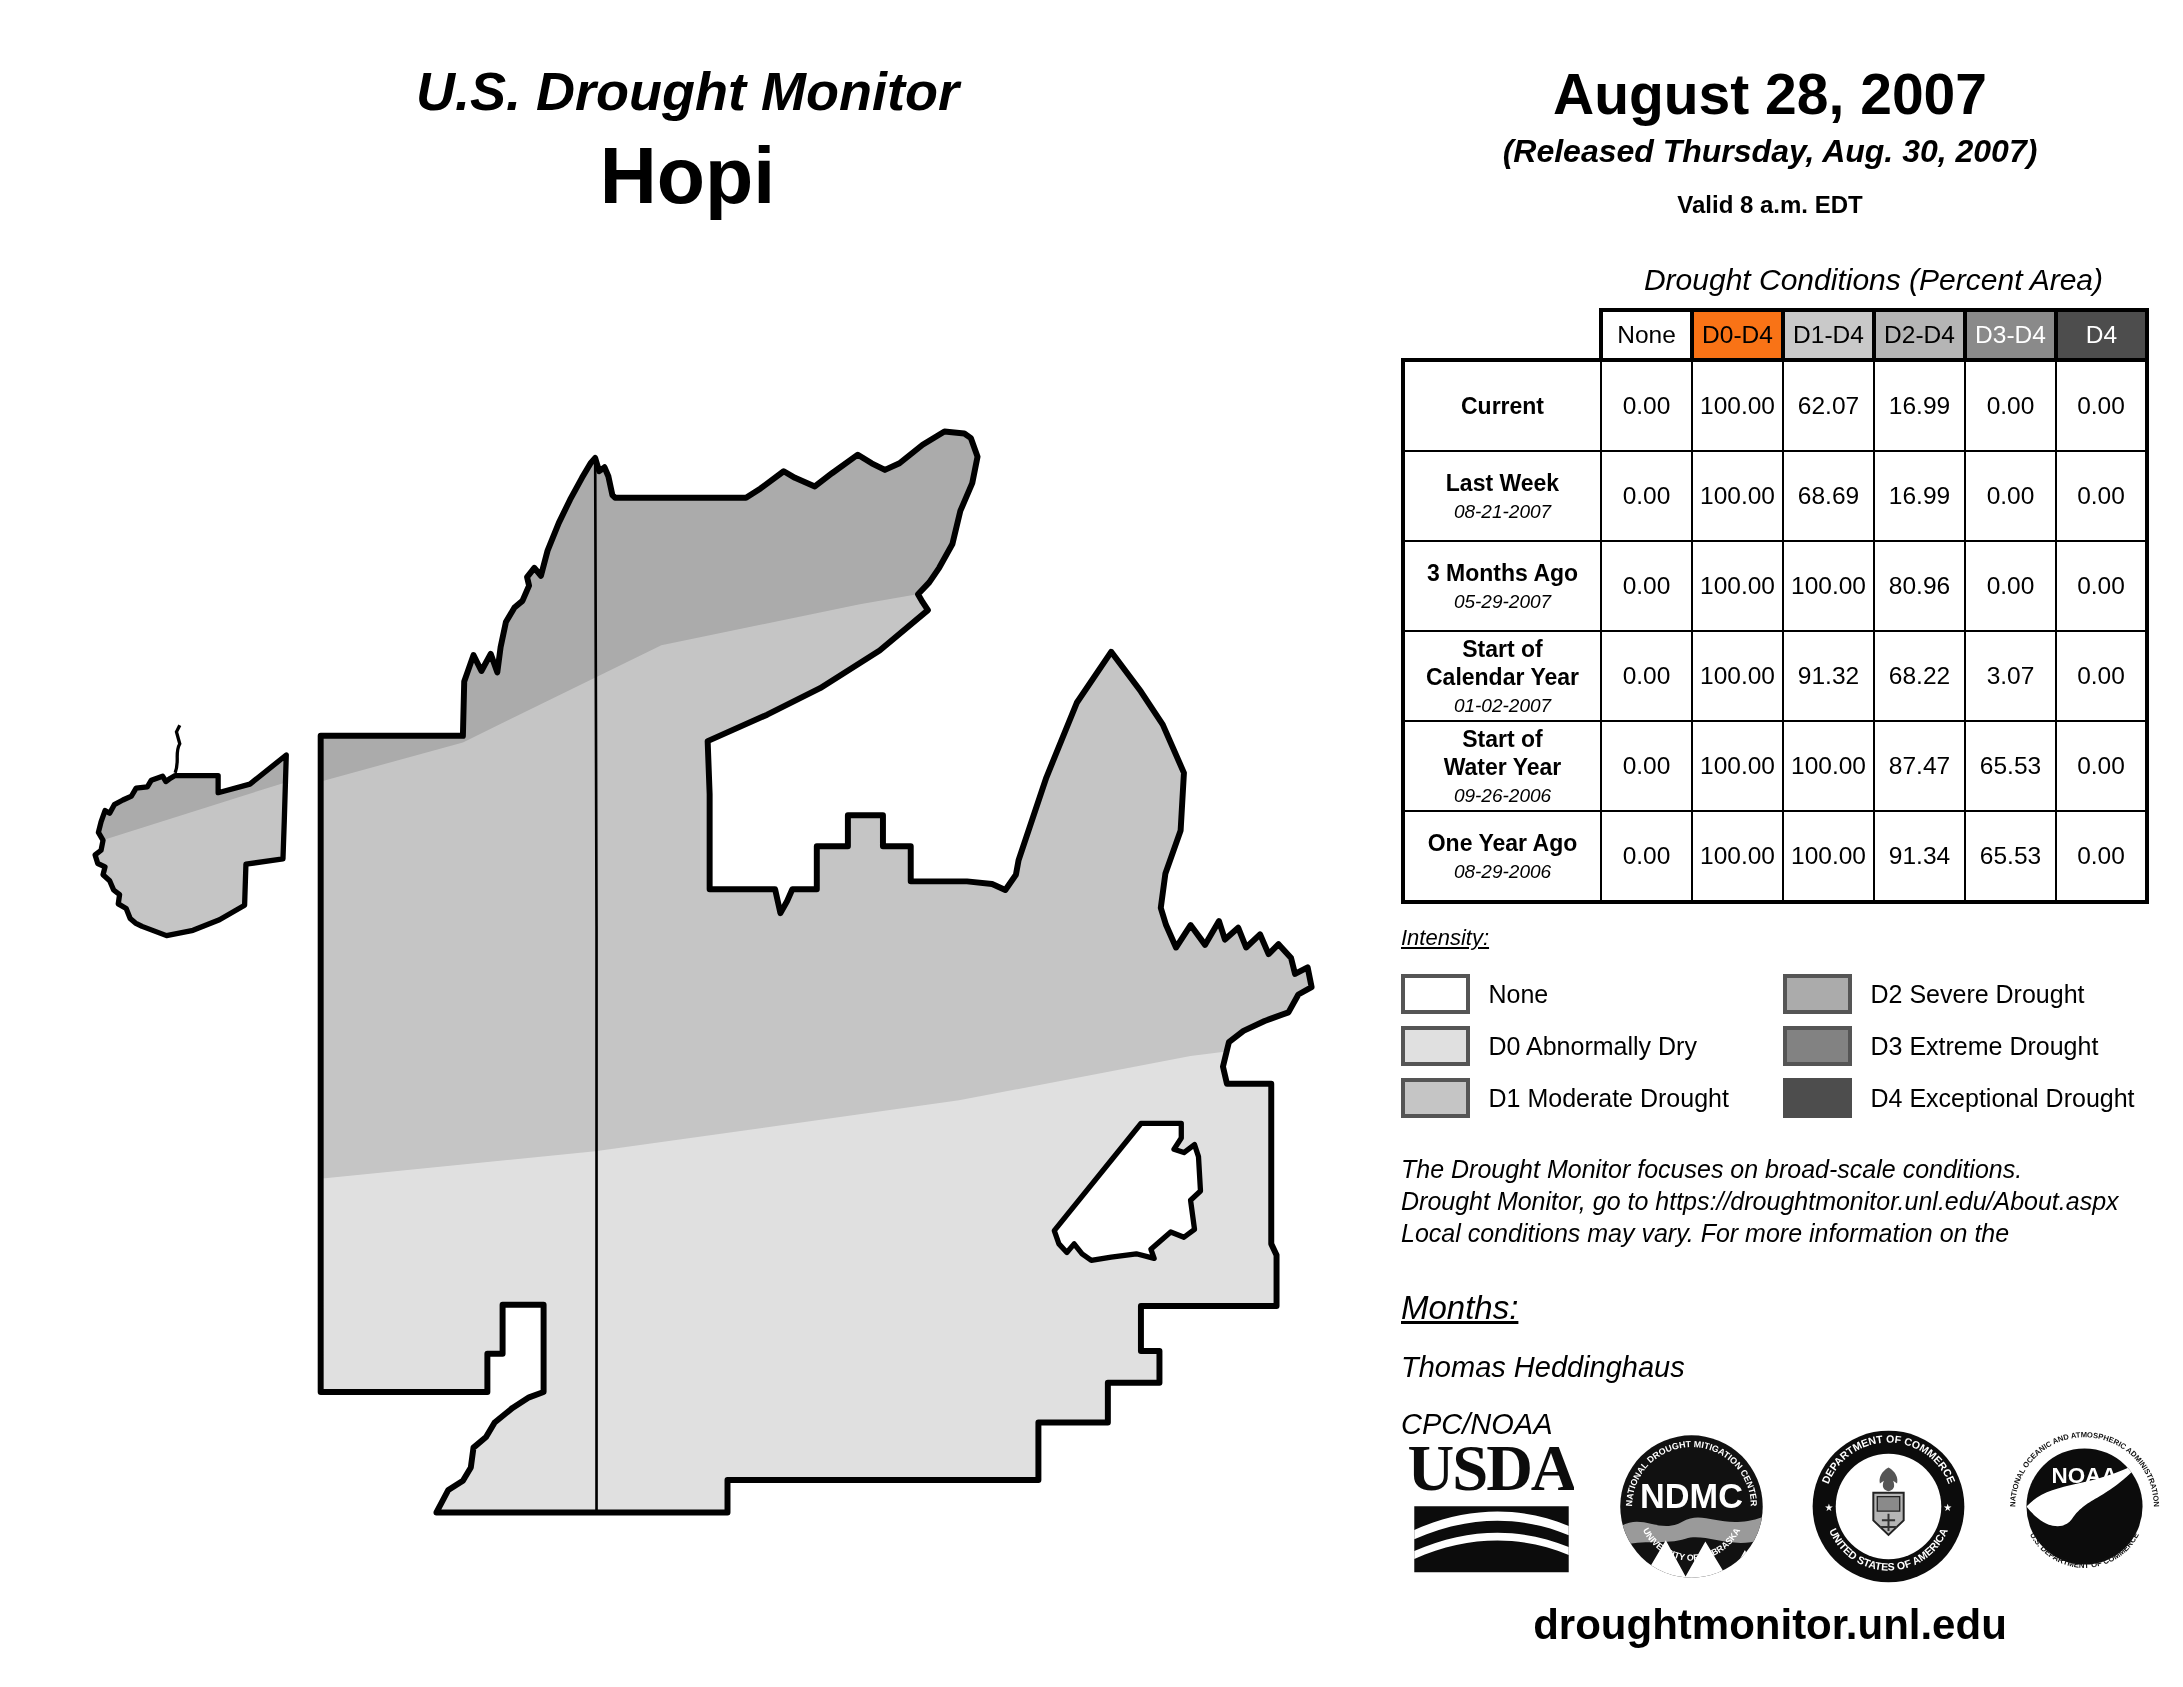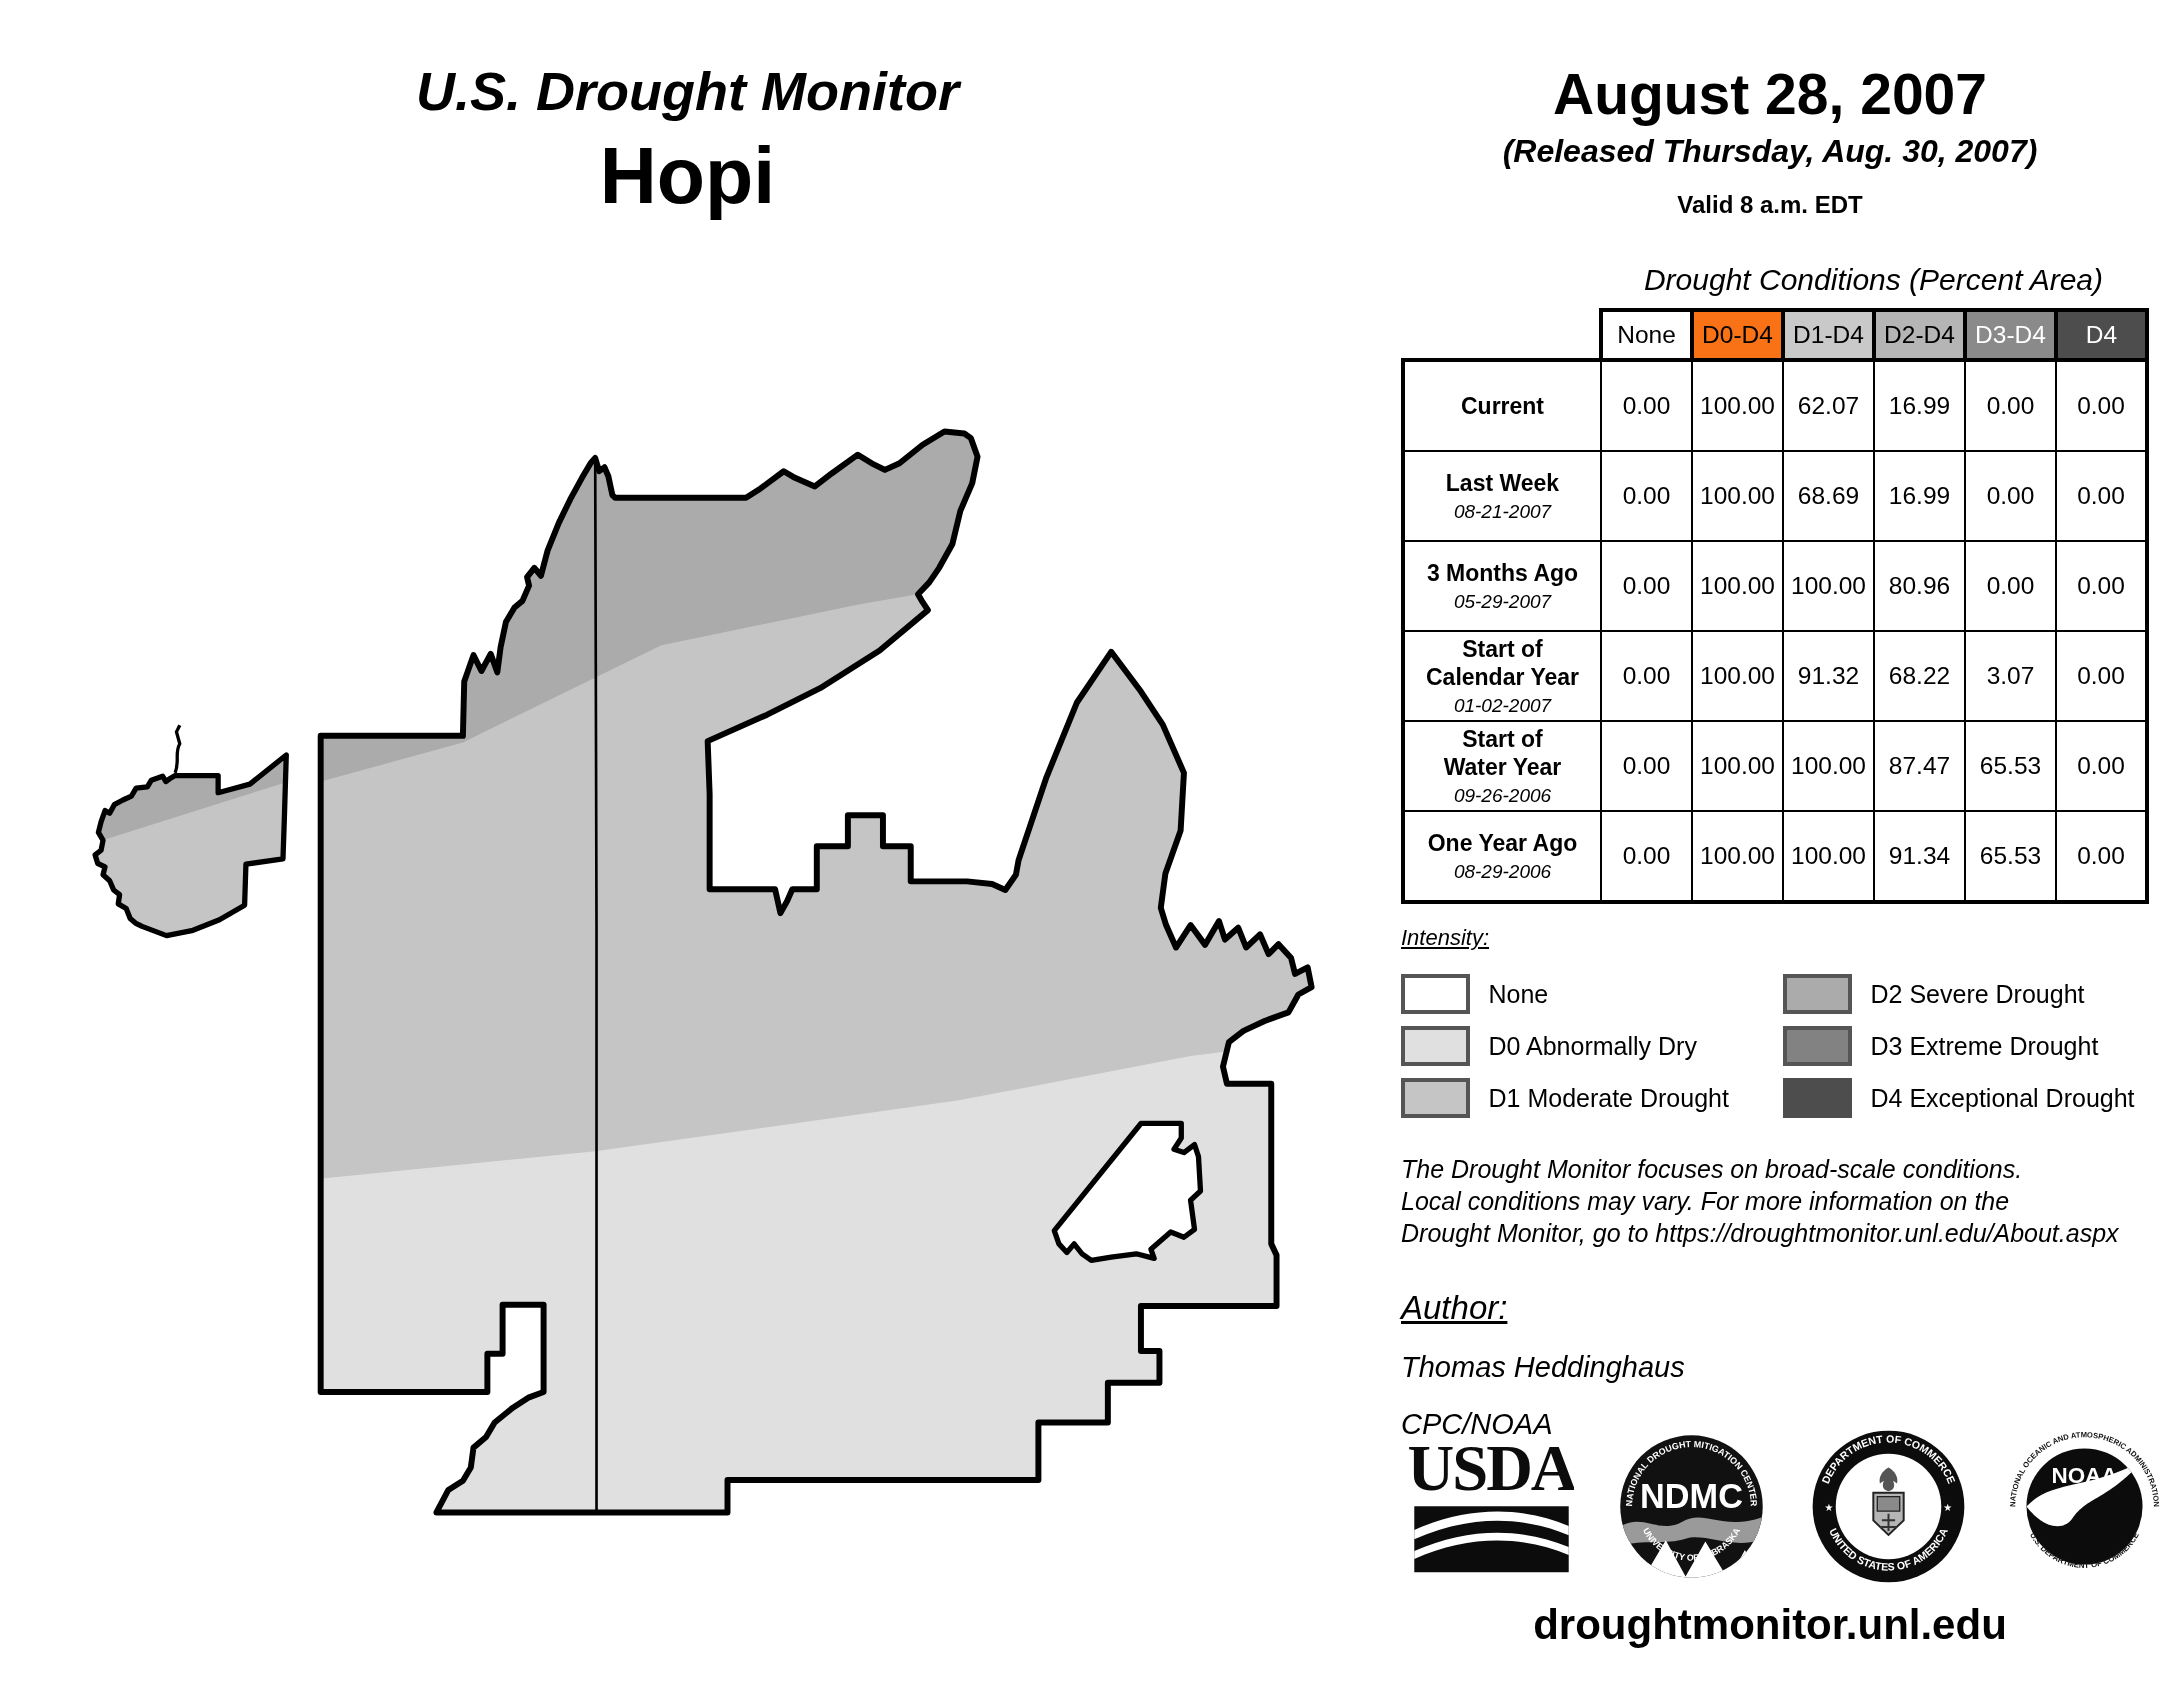--- a/index.html
+++ b/index.html
@@ -204,26 +204,26 @@
       </div>
       <div class="legend-item">
         <span class="sw sw-d4"></span>
         <span class="legend-label">D4 Exceptional Drought</span>
       </div>
     </div>
   </div>
 
   <div class="abs" id="disclaimer">
     <div>The Drought Monitor focuses on broad-scale conditions.</div>
+    <div>Drought Monitor, go to https://droughtmonitor.unl.edu/About.aspx</div>
     <div>Local conditions may vary. For more information on the</div>
-    <div>Drought Monitor, go to https://droughtmonitor.unl.edu/About.aspx</div>
   </div>
 
   <div class="abs" id="author-block">
-    <div id="author-heading">Author:</div>
+    <div id="author-heading">Months:</div>
     <div id="author-name">Thomas Heddinghaus</div>
     <div id="author-org">CPC/NOAA</div>
   </div>
 
   <div class="abs" id="logos">
 
     <svg width="165" height="149" viewBox="0 0 250 225">
       <text x="125" y="88" text-anchor="middle" font-family="Liberation Serif,serif" font-weight="bold" font-size="98" letter-spacing="-3" fill="#0c0c0c">USDA</text>
       <path d="M8,112 h234 v100 h-234 z" fill="#0c0c0c"></path>
       <path d="M8,148 C 90,112 170,112 242,142 L242,156 C 170,126 90,126 8,162 Z" fill="#fff"></path>

